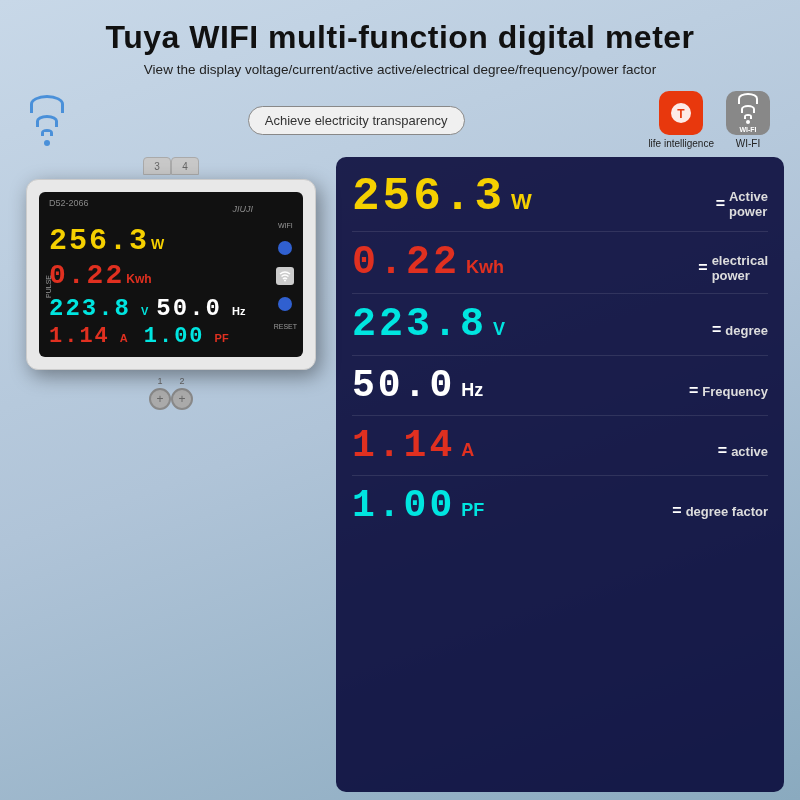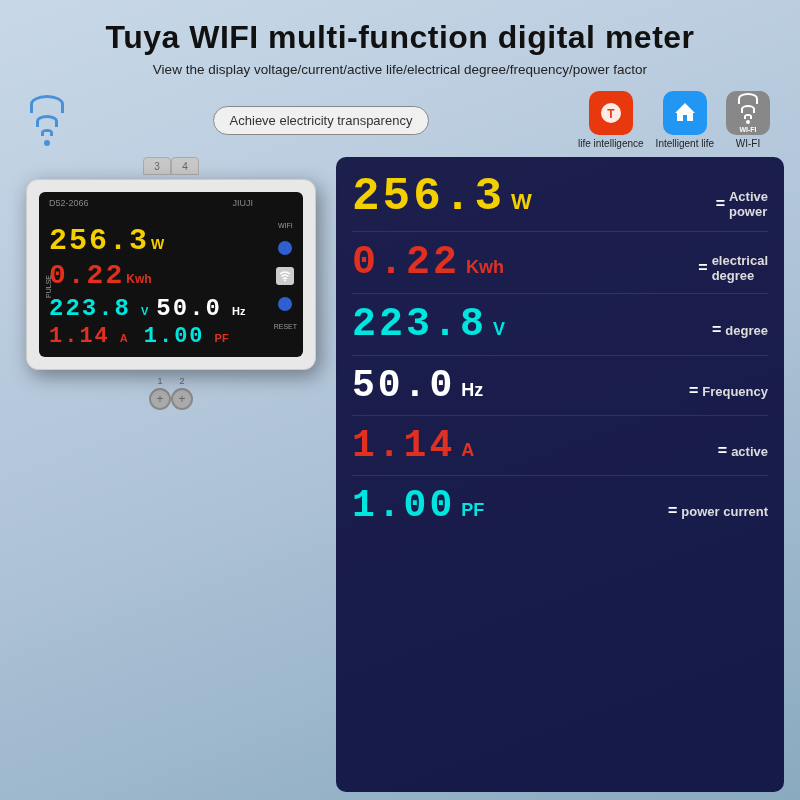--- a/index.html
+++ b/index.html
@@ -179,22 +179,23 @@
       font-size: 9px;
       color: #888;
       position: absolute;
       top: 6px;
       left: 10px;
     }
     .brand-label {
       font-size: 9px;
       color: #888;
       position: absolute;
-      top: 6px;
+      top: 12px;
       right: 50px;
+      font-style: italic;
     }
 
     
     .led-row {
       display: flex;
       align-items: baseline;
       margin-top: 18px;
     }
     .led-value {
       font-family: 'Courier New', monospace;
@@ -402,21 +403,21 @@
     .ws-md { width: 14px; height: 8px; }
     .ws-lg { width: 20px; height: 11px; }
   </style>
 </head>
 <body>
 
 <div class="page-wrapper">
 
   <div class="header">
     <div class="main-title">Tuya WIFI multi-function digital meter</div>
-    <div class="sub-title">View the display voltage/current/active life/electrical degree/frequency/power factor</div>
+    <div class="sub-title">View the display voltage/current/active active/electrical degree/frequency/power factor</div>
   </div>
 
   <div class="feature-row">
 
     <div class="wifi-arcs">
       <div class="wifi-arc wifi-arc-lg"></div>
       <div class="wifi-arc wifi-arc-md"></div>
       <div class="wifi-arc wifi-arc-sm"></div>
       <div class="wifi-dot"></div>
     </div>
@@ -428,28 +429,20 @@
       <div class="app-item">
         <div class="app-icon app-icon-tuya">
           <svg width="28" height="28" viewBox="0 0 28 28">
             <circle cx="14" cy="14" r="10" fill="white" opacity="0.9"></circle>
             <text x="14" y="19" text-anchor="middle" font-size="12" font-weight="bold" fill="#e8380d">T</text>
           </svg>
         </div>
         <div class="app-label">life intelligence</div>
       </div>
 
-      <div class="app-item">
-        <div class="app-icon app-icon-life">
-          <svg width="28" height="28" viewBox="0 0 28 28">
-            <polygon points="14,4 24,14 22,14 22,22 16,22 16,16 12,16 12,22 6,22 6,14 4,14" fill="white"></polygon>
-          </svg>
-        </div>
-        <div class="app-label">Intelligent life</div>
-      </div>
 
       <div class="app-item">
         <div class="app-icon app-icon-wifi">
           <div class="wifi-small">
             <div class="ws-arc ws-lg"></div>
             <div class="ws-arc ws-md"></div>
             <div class="ws-arc ws-sm"></div>
             <div class="ws-dot"></div>
           </div>
           <span style="font-size:7px;color:white;font-weight:bold;margin-top:1px">WI-FI</span>
@@ -544,21 +537,21 @@
         </div>
       </div>
       <div class="divider-line"></div>
 
       <div class="metric-row">
         <span class="metric-value elec-val">0.22</span>
           <span class="metric-unit elec-unit" style="font-size:18px;">Kwh</span>
         <div class="metric-label">
           <span class="equals-sign">=</span>
           <span style="white-space:pre-line">electrical
-degree</span>
+power</span>
         </div>
       </div>
       <div class="divider-line"></div>
 
       <div class="metric-row">
         <span class="metric-value voltage-val">223.8</span>
           <span class="metric-unit voltage-unit" style="font-size:18px;">V</span>
         <div class="metric-label">
           <span class="equals-sign">=</span>
           <span>degree</span>
@@ -584,20 +577,20 @@
           <span>active</span>
         </div>
       </div>
       <div class="divider-line"></div>
 
       <div class="metric-row">
         <span class="metric-value pf-metric-val">1.00</span>
           <span class="metric-unit pf-metric-unit" style="font-size:18px;">PF</span>
         <div class="metric-label">
           <span class="equals-sign">=</span>
-          <span>power current</span>
+          <span>degree factor</span>
         </div>
       </div>
 
     </div>
   </div>
 
 </div>
 
 </body></html>

